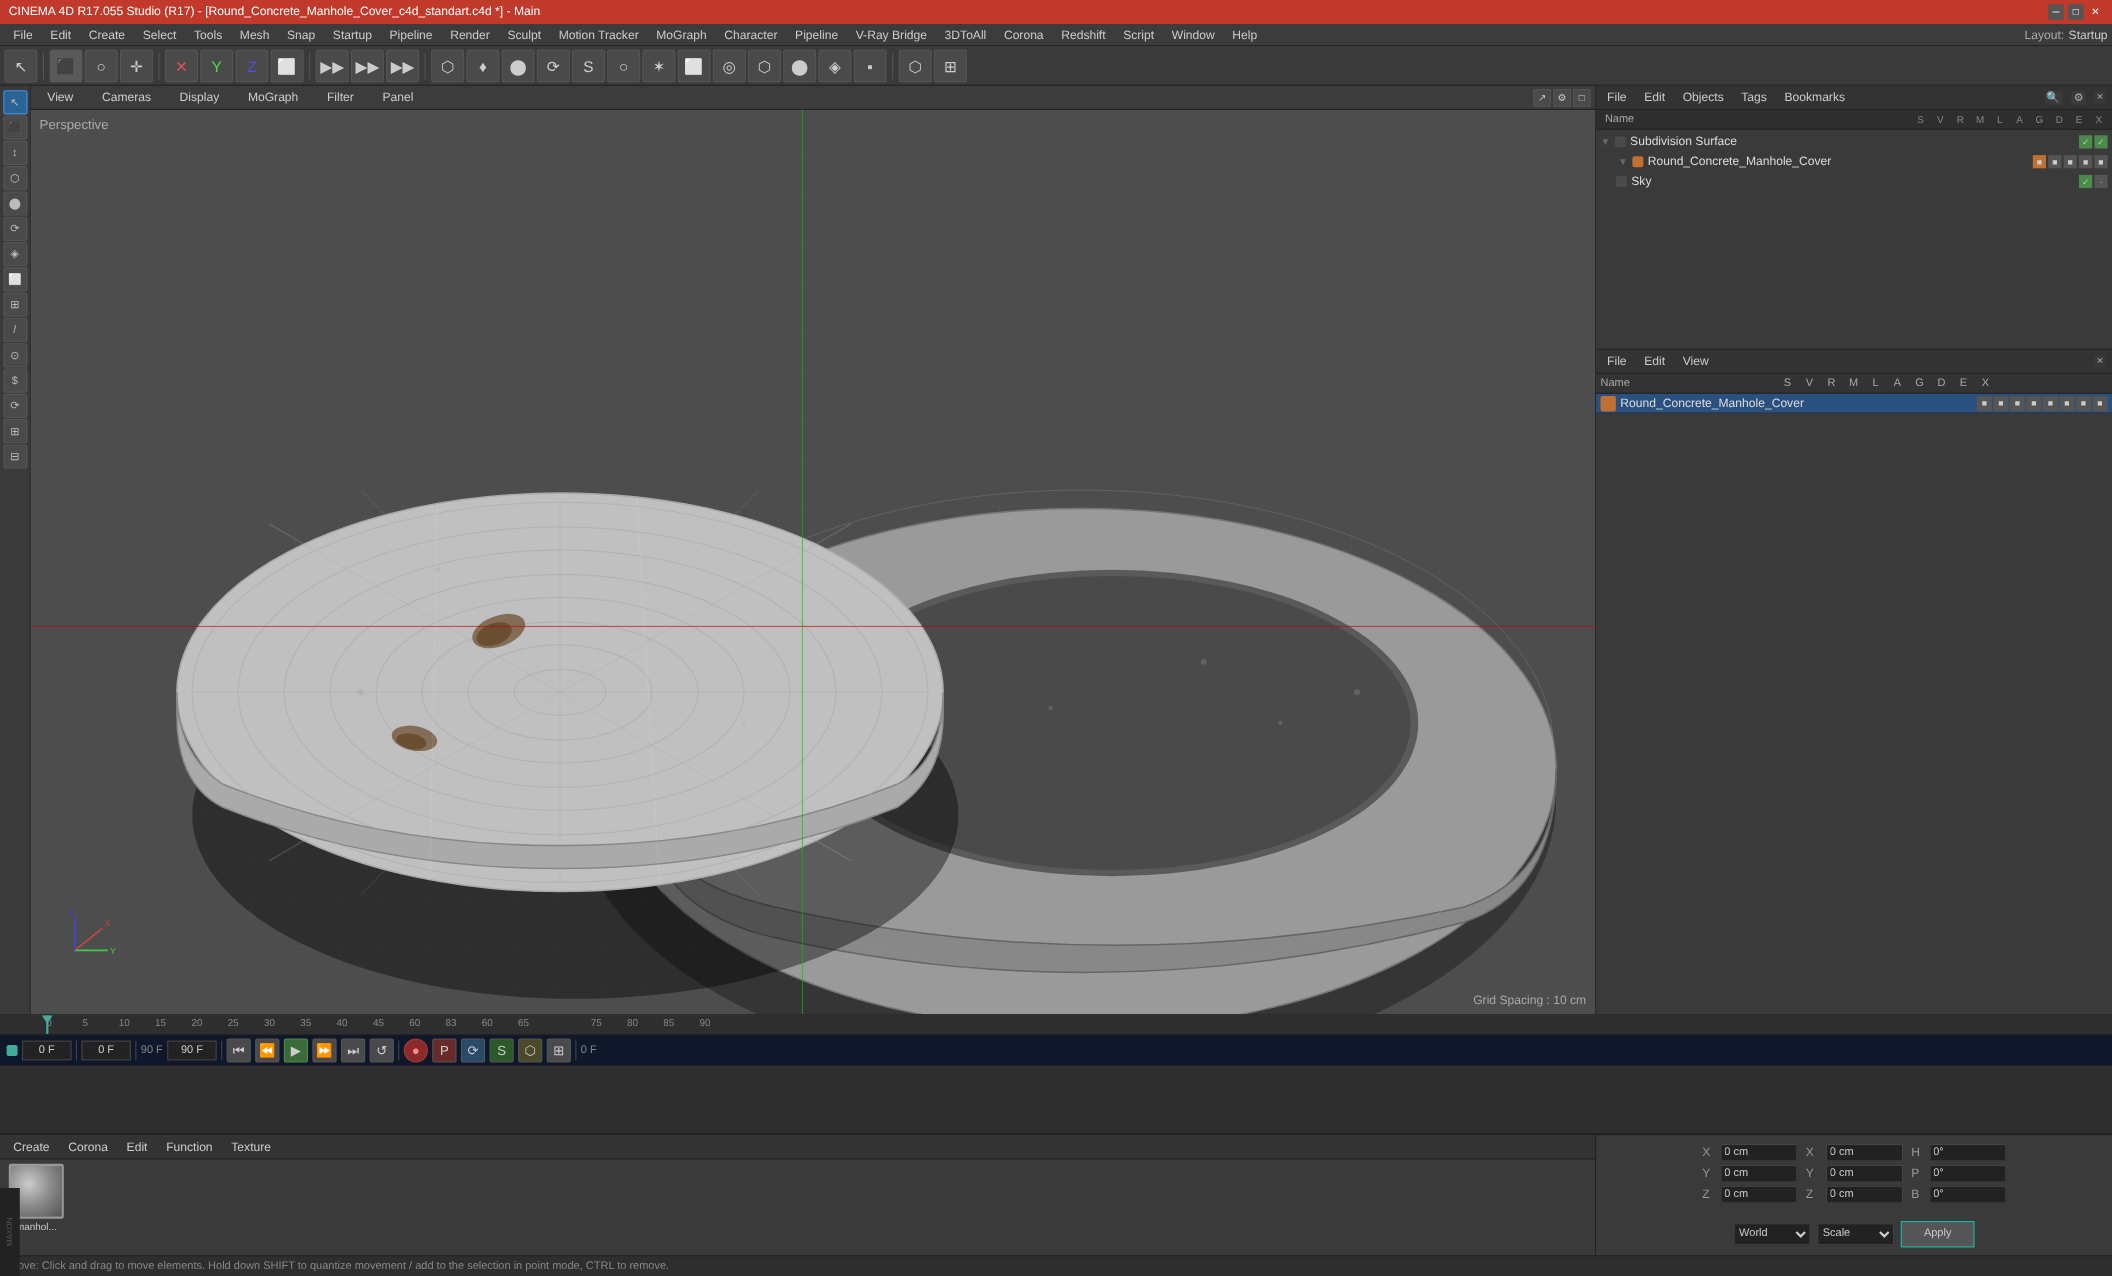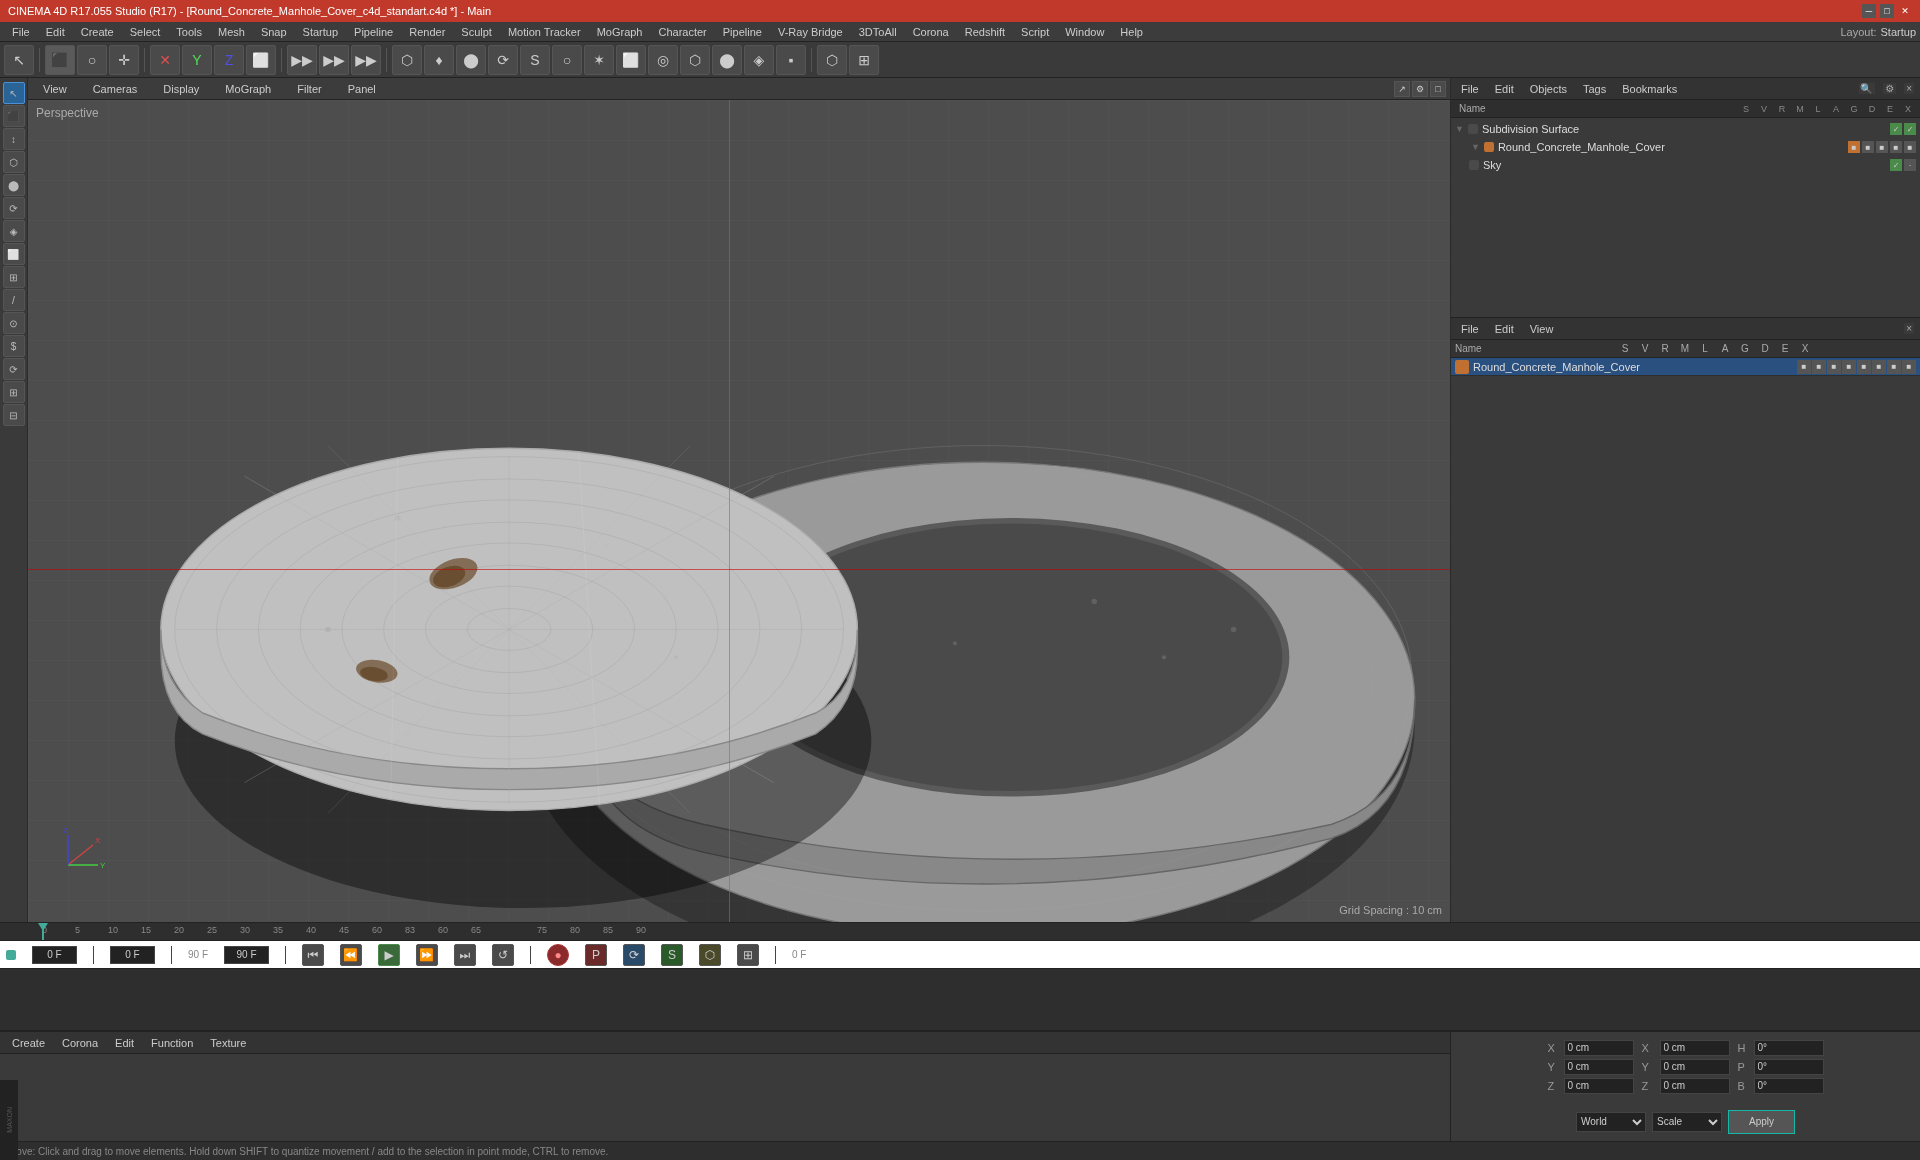--- a/index.html
+++ b/index.html
@@ -349,25 +349,25 @@
       top: 0;
       left: -4px;
       width: 0; height: 0;
       border-left: 5px solid transparent;
       border-right: 5px solid transparent;
       border-top: 8px solid #4a9;
     }
 
     #timeline-controls {
       height: 28px;
-      background: #ffffff;
+      background: #0f172a;
       display: flex;
       align-items: center;
       padding: 0 6px;
-      gap: 16px;
+      gap: 4px;
       border-bottom: 1px solid #222;
     }
     .tl-btn {
       width: 22px; height: 22px;
       background: #4a4a4a;
       border: 1px solid #555;
       color: #ccc;
       font-size: 12px;
       cursor: pointer;
       display: flex; align-items: center; justify-content: center;
@@ -883,20 +883,26 @@
 <div style="display:flex;background:#3a3a3a;border-top:1px solid #222;">
 
   <div id="material-area" style="flex:1;height:110px;display:flex;flex-direction:column;">
     <div id="material-tabs">
       <span class="mat-tab">Create</span>
       <span class="mat-tab">Corona</span>
       <span class="mat-tab">Edit</span>
       <span class="mat-tab">Function</span>
       <span class="mat-tab">Texture</span>
     </div>
+    <div id="material-list">
+      <div style="display:flex;flex-direction:column;align-items:center;cursor:pointer;">
+        <div style="width:50px;height:50px;background:radial-gradient(circle at 35% 35%, #ccc, #888, #555);border:2px solid #999;border-radius:2px;"></div>
+        <span style="font-size:9px;color:#ccc;margin-top:2px;">manhol...</span>
+      </div>
+    </div>
 
     <div style="position:absolute;left:0;bottom:0;width:18px;height:80px;background:#222;display:flex;flex-direction:column;align-items:center;justify-content:center;gap:0;">
       <span style="font-size:7px;color:#555;writing-mode:vertical-rl;transform:rotate(180deg);">MAXON</span>
     </div>
   </div>
 
   <div id="coord-bar" style="width:470px;height:110px;flex-direction:column;justify-content:center;padding:6px 10px;border-left:1px solid #222;">
     <div style="display:flex;gap:8px;margin-bottom:4px;">
 
       <div style="display:flex;flex-direction:column;gap:3px;">

